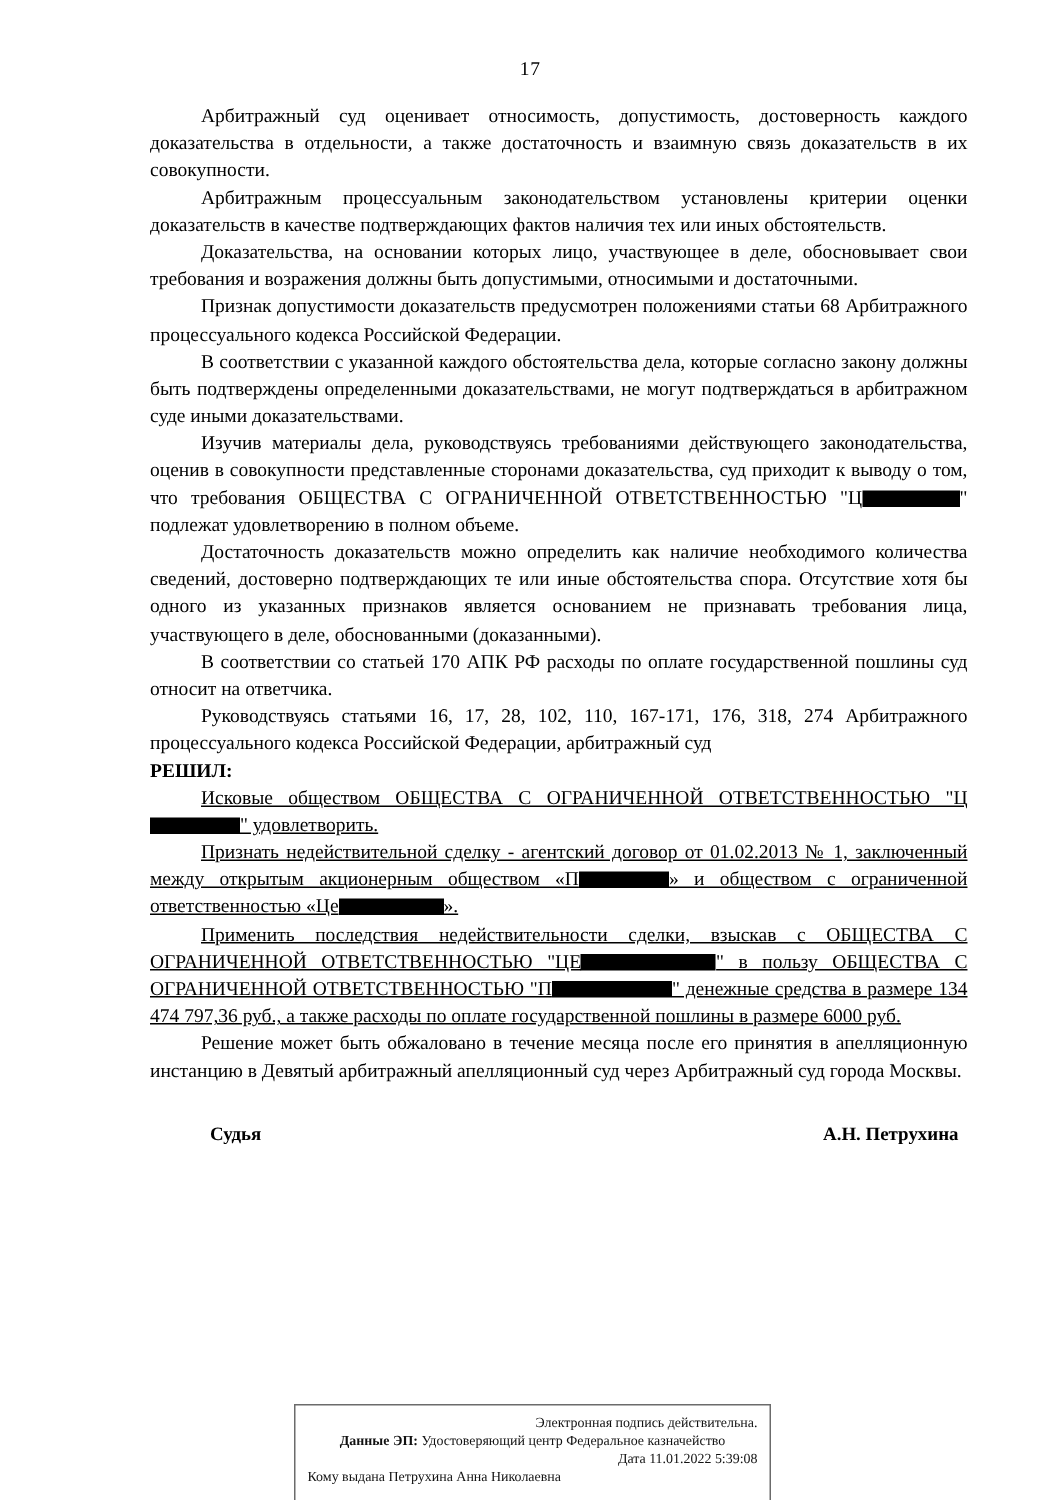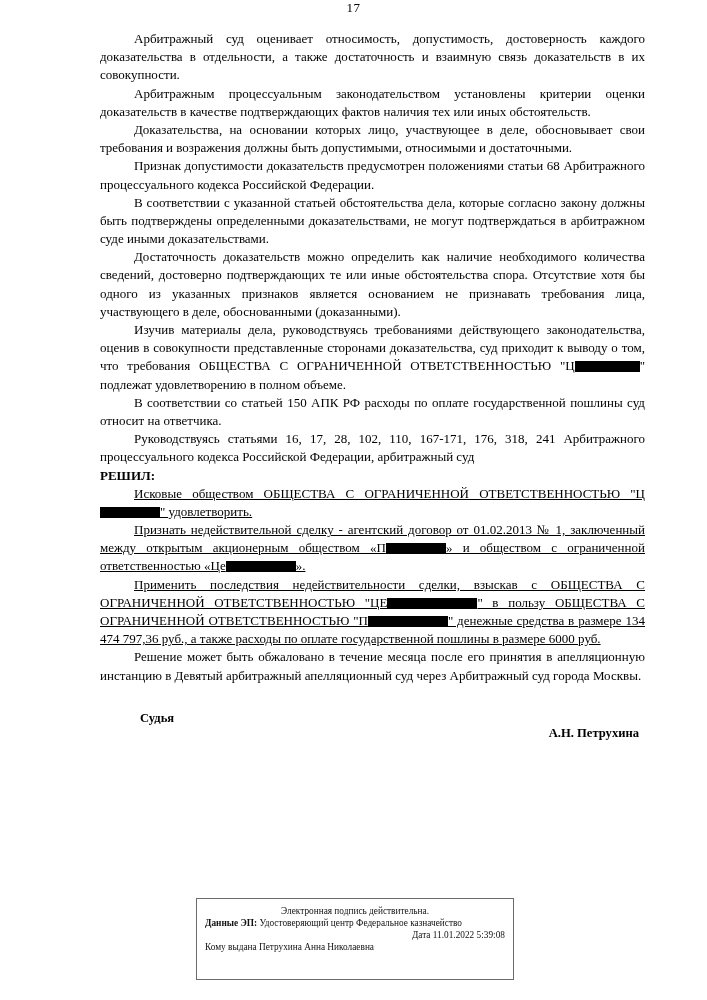--- a/index.html
+++ b/index.html
@@ -18,20 +18,21 @@
   .page {
     position: relative;
     width: 707px;
     height: 1000px;
     box-sizing: border-box;
     padding: 0;
   }
   .page-number {
     text-align: center;
     font-size: 13px;
+    margin-top: 38px;
     letter-spacing: 0.5px;
   }
   .body-text {
     margin: 14px 62px 0 100px;
     font-size: 13px;
     line-height: 1.40;
     text-align: justify;
   }
   .body-text p {
     margin: 0 0 0 0;
@@ -61,64 +62,63 @@
   .r70 { width: 70px; }
   .r80 { width: 80px; }
   .r90 { width: 90px; }
 
   .signature-row {
     margin: 26px 62px 0 100px;
     display: flex;
     justify-content: space-between;
     font-size: 12.6px;
     font-weight: bold;
-    flex-direction: column;
   }
   .sig-left { margin-left: 40px; }
   .sig-right { margin-right: 6px; text-align: right; }
 
   .stamp {
     position: absolute;
     left: 196px;
     top: 898px;
     width: 318px;
     height: 82px;
     border: 1px solid #6b6b6b;
     box-sizing: border-box;
     padding: 6px 8px 0 8px;
     font-size: 9.3px;
     line-height: 1.30;
     color: #111111;
   }
-  .stamp .line1 { text-align: center; }
-  .stamp .line2 { text-align: left; font-family: Liberation Serif, serif; }
+  .stamp .line1 { text-align: right; }
+  .stamp .line2 { text-align: center; font-family: Liberation Serif, serif; }
   .stamp .line3 { text-align: right; }
   .stamp .line4 { text-align: left; }
   .stamp b { font-weight: bold; }
 </style>
 </head>
 <body>
 
 <div class="page">
 
   <div class="page-number">17</div>
 
   <div class="body-text">
 
     <p>Арбитражный суд оценивает относимость, допустимость, достоверность каждого доказательства в отдельности, а также достаточность и взаимную связь доказательств в их совокупности.</p>
     <p>Арбитражным процессуальным законодательством установлены критерии оценки доказательств в качестве подтверждающих фактов наличия тех или иных обстоятельств.</p>
     <p>Доказательства, на основании которых лицо, участвующее в деле, обосновывает свои требования и возражения должны быть допустимыми, относимыми и достаточными.</p>
     <p>Признак допустимости доказательств предусмотрен положениями статьи 68 Арбитражного процессуального кодекса Российской Федерации.</p>
-    <p>В соответствии с указанной статьей обстоятельства дела, которые согласно закону должны быть подтверждены определенными доказательствами, не могут подтверждаться в арбитражном суде иными доказательствами.</p>
+    <p>В соответствии с указанной каждого обстоятельства дела, которые согласно закону должны быть подтверждены определенными доказательствами, не могут подтверждаться в арбитражном суде иными доказательствами.</p>
+    <p><span>Изучив материалы дела, руководствуясь требованиями действующего законодательства, оценив в совокупности представленные сторонами доказательства, суд приходит к выводу о том, что требования ОБЩЕСТВА С ОГРАНИЧЕННОЙ ОТВЕТСТВЕННОСТЬЮ "Ц</span><span class="redact r65"></span><span>" подлежат удовлетворению в полном объеме.</span></p>
+
     <p>Достаточность доказательств можно определить как наличие необходимого количества сведений, достоверно подтверждающих те или иные обстоятельства спора. Отсутствие хотя бы одного из указанных признаков является основанием не признавать требования лица, участвующего в деле, обоснованными (доказанными).</p>
 
-    <p><span>Изучив материалы дела, руководствуясь требованиями действующего законодательства, оценив в совокупности представленные сторонами доказательства, суд приходит к выводу о том, что требования ОБЩЕСТВА С ОГРАНИЧЕННОЙ ОТВЕТСТВЕННОСТЬЮ "Ц</span><span class="redact r65"></span><span>" подлежат удовлетворению в полном объеме.</span></p>
-
-    <p>В соответствии со статьей 150 АПК РФ расходы по оплате государственной пошлины суд относит на ответчика.</p>
-    <p>Руководствуясь статьями 16, 17, 28, 102, 110, 167-171, 176, 318, 241 Арбитражного процессуального кодекса Российской Федерации, арбитражный суд</p>
+    <p>В соответствии со статьей 170 АПК РФ расходы по оплате государственной пошлины суд относит на ответчика.</p>
+    <p>Руководствуясь статьями 16, 17, 28, 102, 110, 167-171, 176, 318, 274 Арбитражного процессуального кодекса Российской Федерации, арбитражный суд</p>
 
     <p class="center-bold">РЕШИЛ:</p>
 
     <p class="u"><span>Исковые обществом ОБЩЕСТВА С ОГРАНИЧЕННОЙ ОТВЕТСТВЕННОСТЬЮ "Ц</span><span class="redact r60"></span><span>" удовлетворить.</span></p>
 
     <p class="u"><span>Признать недействительной сделку - агентский договор от 01.02.2013 № 1, заключенный между открытым акционерным обществом «П</span><span class="redact r60"></span><span>» и обществом с ограниченной ответственностью «Це</span><span class="redact r70"></span><span>».</span></p>
 
     <p class="u"><span>Применить последствия недействительности сделки, взыскав с ОБЩЕСТВА С ОГРАНИЧЕННОЙ ОТВЕТСТВЕННОСТЬЮ "ЦЕ</span><span class="redact r90"></span><span>" в пользу ОБЩЕСТВА С ОГРАНИЧЕННОЙ ОТВЕТСТВЕННОСТЬЮ "П</span><span class="redact r80"></span><span>" денежные средства в размере 134 474 797,36 руб., а также расходы по оплате государственной пошлины в размере 6000 руб.</span></p>
 
     <p>Решение может быть обжаловано в течение месяца после его принятия в апелляционную инстанцию в Девятый арбитражный апелляционный суд через Арбитражный суд города Москвы.</p>

